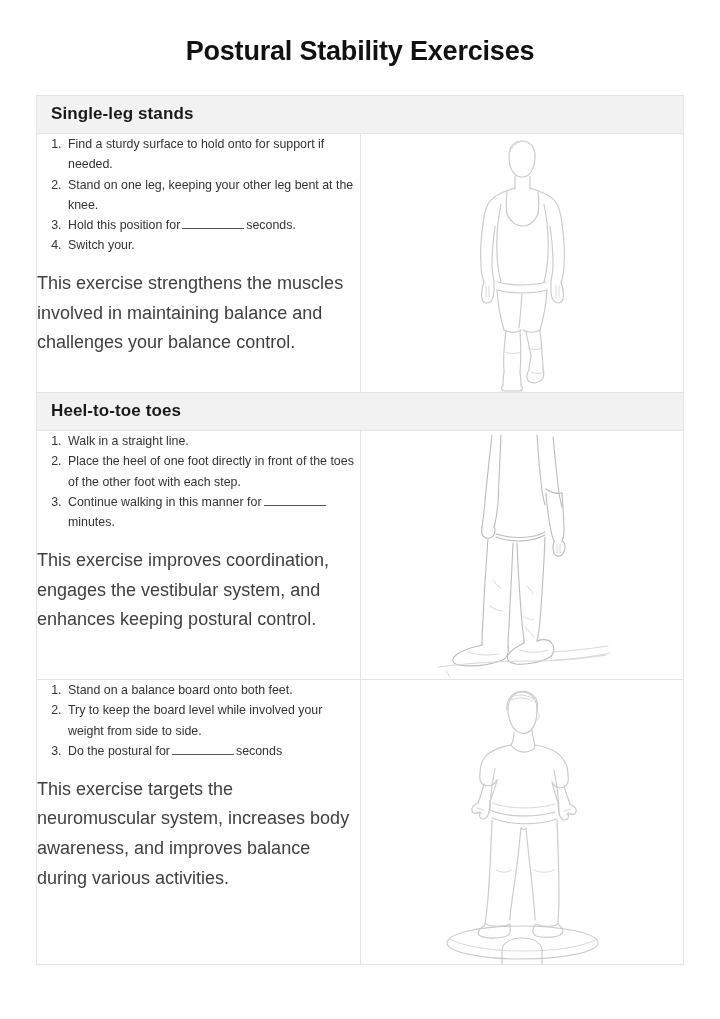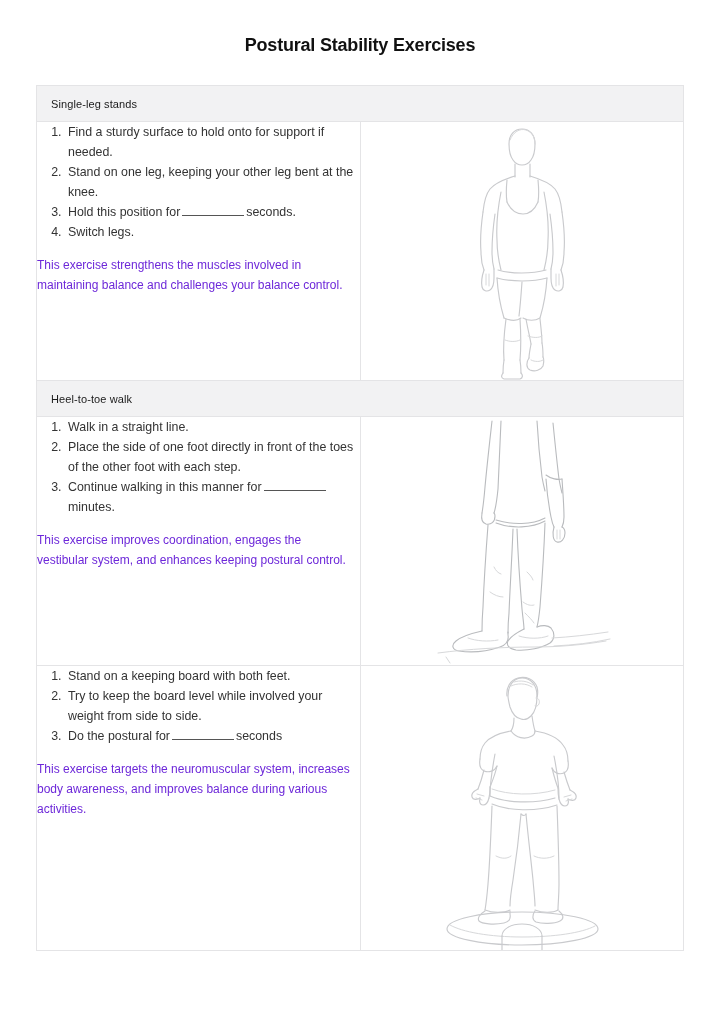--- a/index.html
+++ b/index.html
@@ -15,21 +15,21 @@
     overflow: hidden;
   }
   .page {
     position: relative;
     width: 720px;
     height: 1019px;
     box-sizing: border-box;
   }
   .doc-title {
     text-align: center;
-    font-size: 18px;
+    font-size: 27px;
     font-weight: bold;
     color: #111111;
     letter-spacing: -0.2px;
     margin: 0;
     padding-top: 35px;
     padding-bottom: 0;
     line-height: 1.2;
   }
   .table-wrap {
     margin: 28px 36px 0 36px;
@@ -49,22 +49,22 @@
   }
   tr.section-header td {
     background: #f2f2f3;
     border-left: 1px solid #e4e4e6;
     border-right: 1px solid #e4e4e6;
     border-top: 1px solid #e4e4e6;
     border-bottom: 1px solid #e4e4e6;
     padding: 8px 0 9px 14px;
   }
   .section-header-label {
-    font-size: 11px;
-    font-weight: normal;
+    font-size: 17px;
+    font-weight: bold;
     color: #1a1a1a;
     letter-spacing: 0.1px;
   }
   td.text-cell {
     width: 340px;
     padding: 18px 16px 20px 14px;
   }
   td.figure-cell {
     width: 306px;
     padding: 0;
@@ -84,23 +84,23 @@
   }
   .blank {
     display: inline-block;
     border-bottom: 1px solid #555;
     width: 62px;
     height: 10px;
     margin: 0 2px;
     vertical-align: baseline;
   }
   p.summary {
-    font-size: 12px;
+    font-size: 18px;
     line-height: 1.65;
-    color: #6d28d9;
+    color: #404040;
     margin: 14px 0 0 0;
     padding-right: 4px;
   }
   .fig-holder {
     display: flex;
     align-items: flex-end;
     justify-content: center;
     height: 100%;
     width: 100%;
   }
@@ -142,21 +142,21 @@
         <td colspan="2">
           <span class="section-header-label">Single-leg stands</span>
         </td>
       </tr>
       <tr>
         <td class="text-cell">
           <ol class="steps">
             <li><span>Find a sturdy surface to hold onto for support if needed.</span></li>
             <li><span>Stand on one leg, keeping your other leg bent at the knee.</span></li>
             <li><span>Hold this position for</span><span class="blank"></span><span>seconds.</span></li>
-            <li><span>Switch legs.</span></li>
+            <li><span>Switch your.</span></li>
           </ol>
           <p class="summary">This exercise strengthens the muscles involved in maintaining balance and challenges your balance control.</p>
         </td>
         <td class="figure-cell">
           <div class="fig-holder">
             <svg class="figure" width="190" height="258" viewBox="0 0 190 258" aria-hidden="true">
 
               <path class="fig-stroke" d="M82 22 C82 13 87 7 95 7 C103 7 108 13 108 22 C108 29 107 34 104 38 C102 41 99 43 95 43 C91 43 88 41 86 38 C83 34 82 29 82 22 Z"></path>
               <path class="fig-stroke-light" d="M83 18 C86 10 93 6 99 8 C105 10 108 15 108 22"></path>
 
@@ -210,28 +210,28 @@
 
               <path class="fig-stroke" d="M102 236 C99 240 99 246 103 248 C108 250 114 248 116 244 C117 240 117 237 116 235"></path>
               <path class="fig-stroke-light" d="M104 238 C108 240 113 240 116 238"></path>
             </svg>
           </div>
         </td>
       </tr>
 
       <tr class="section-header">
         <td colspan="2">
-          <span class="section-header-label">Heel-to-toe walk</span>
+          <span class="section-header-label">Heel-to-toe toes</span>
         </td>
       </tr>
       <tr>
         <td class="text-cell">
           <ol class="steps">
             <li><span>Walk in a straight line.</span></li>
-            <li><span>Place the side of one foot directly in front of the toes of the other foot with each step.</span></li>
+            <li><span>Place the heel of one foot directly in front of the toes of the other foot with each step.</span></li>
             <li><span>Continue walking in this manner for</span><span class="blank"></span><span>minutes.</span></li>
           </ol>
           <p class="summary">This exercise improves coordination, engages the vestibular system, and enhances keeping postural control.</p>
         </td>
         <td class="figure-cell">
           <div class="fig-holder">
             <svg class="figure" width="195" height="248" viewBox="0 0 195 248" aria-hidden="true">
 
               <path class="fig-stroke-dark" d="M68 4 C66 22 63 48 61 70 C60 82 59 90 58 96"></path>
               <path class="fig-stroke-dark" d="M77 4 C76 26 75 50 74 72 C73 82 72 90 70 96"></path>
@@ -276,21 +276,21 @@
               <path class="fig-stroke-light" d="M130 229 C150 228 168 226 186 222"></path>
               <path class="fig-stroke-light" d="M22 240 L26 246"></path>
             </svg>
           </div>
         </td>
       </tr>
 
       <tr>
         <td class="text-cell">
           <ol class="steps">
-            <li><span>Stand on a keeping board with both feet.</span></li>
+            <li><span>Stand on a balance board onto both feet.</span></li>
             <li><span>Try to keep the board level while involved your weight from side to side.</span></li>
             <li><span>Do the postural for</span><span class="blank"></span><span>seconds</span></li>
           </ol>
           <p class="summary">This exercise targets the neuromuscular system, increases body awareness, and improves balance during various activities.</p>
         </td>
         <td class="figure-cell">
           <div class="fig-holder">
             <svg class="figure" width="200" height="284" viewBox="0 0 200 284" aria-hidden="true">
 
               <path class="fig-stroke" d="M86 30 C86 19 92 12 100 12 C109 12 115 19 115 30 C115 39 113 46 109 50 C106 53 102 54 99 53 C94 52 90 47 88 41 C87 37 86 33 86 30 Z"></path>

